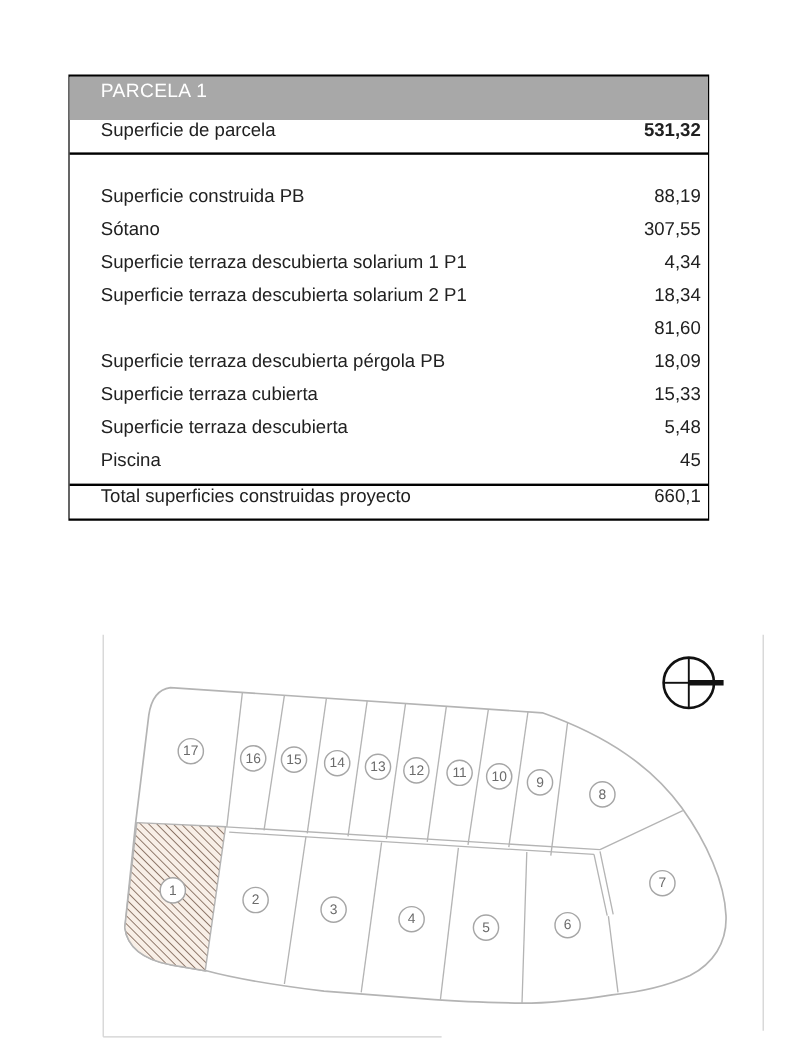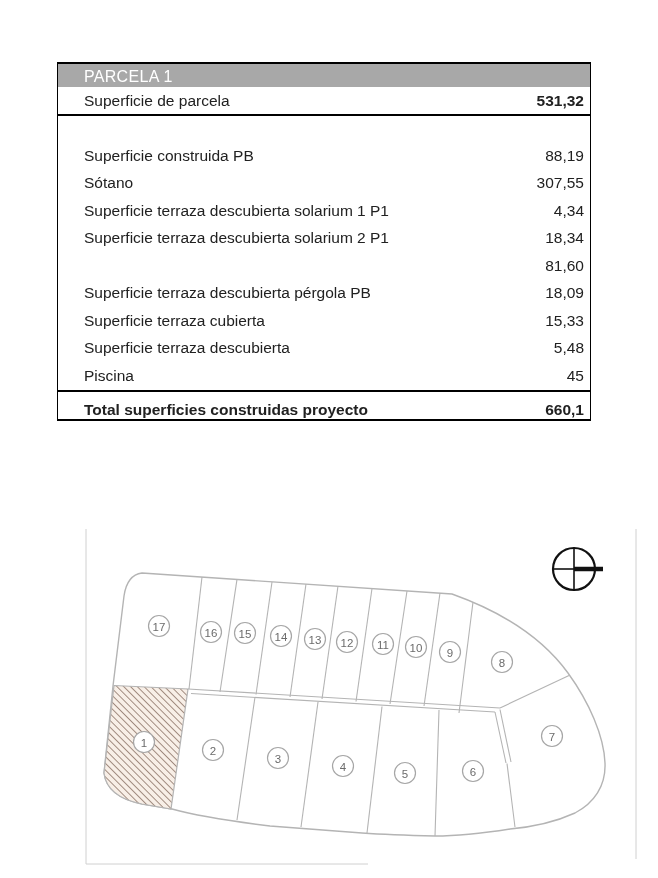--- a/index.html
+++ b/index.html
@@ -9,33 +9,33 @@
     -webkit-font-smoothing:antialiased;
   }
   
   .area-table{
     position:absolute;left:57px;top:62px;width:534px;
     border:1.5px solid #000;border-top-width:2px;border-bottom-width:2px;
     box-sizing:border-box;background:#fff;
     color:#212121;font-size:15.5px;
   }
   .t-header{
-    height:23px;line-height:26px;background:#a8a8a8;color:#ffffff;
+    height:36px;line-height:26px;background:#a8a8a8;color:#ffffff;
     padding-left:26px;font-size:16px;letter-spacing:.3px;
   }
   .t-row{
-    display:flex;align-items:center;height:27px;
+    display:flex;height:27px;
   }
   .t-row.tall{height:27.5px;}
   .t-label{padding-left:26px;white-space:nowrap;}
   .t-value{margin-left:auto;padding-right:6px;font-variant-numeric:tabular-nums;}
   .t-value.bold{font-weight:bold;}
   .t-divider{border-top:2px solid #000;height:0;}
   .t-spacer{height:26px;}
-  .t-total{display:flex;align-items:flex-end;height:27px;border-top:2px solid #000;font-weight:bold;}
+  .t-total{display:flex;align-items:flex-start;height:27px;border-top:2px solid #000;}
   
   .area-plan{position:absolute;left:80px;top:520px;width:560px;height:350px;}
   .plan-line{stroke:#b4b4b4;stroke-width:1.1;fill:none;}
   .plan-outline{stroke:#b4b4b4;stroke-width:1.4;fill:#ffffff;}
   .frame-line{stroke:#d0d0d0;stroke-width:1;}
   .badge-circle{fill:#ffffff;stroke:#a6a6a6;stroke-width:1.2;}
   .badge-num{fill:#6b6b6b;font-size:11.5px;font-family:"Liberation Sans",sans-serif;
     text-anchor:middle;dominant-baseline:central;}
   .compass{stroke:#111111;fill:none;}
 </style>

